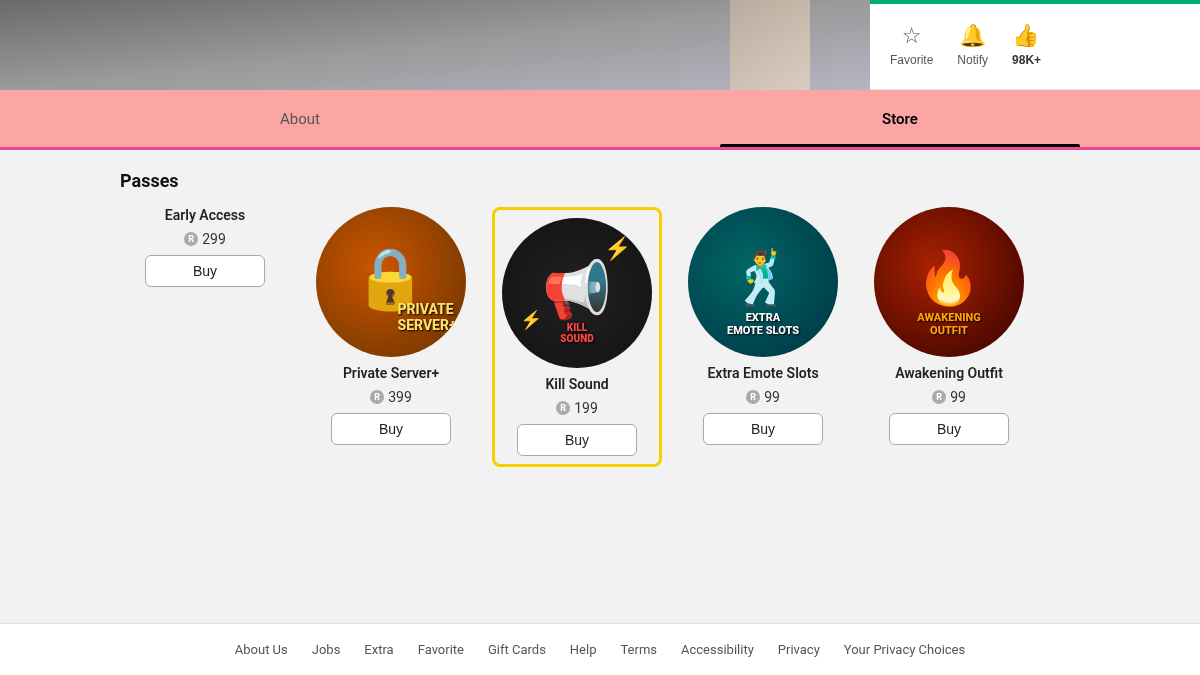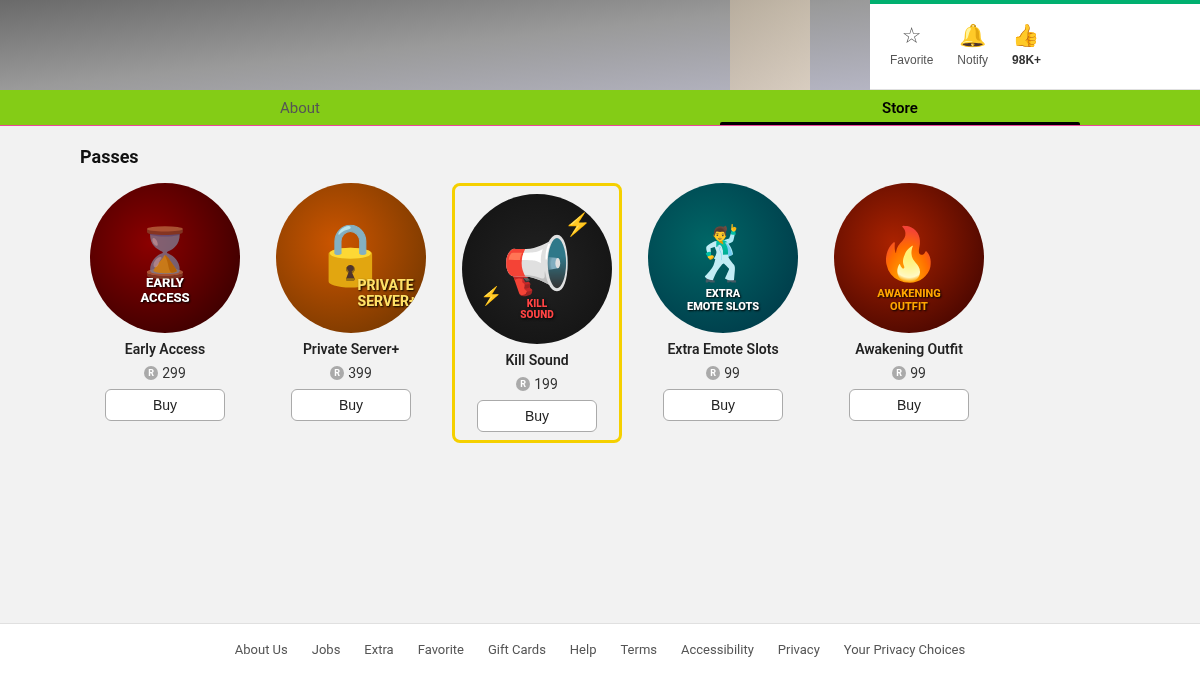--- a/index.html
+++ b/index.html
@@ -80,24 +80,24 @@
       position: absolute;
       top: 0;
       right: 0;
       width: 330px;
       height: 4px;
       background: #00b06f;
     }
 
     
     .tab-nav {
-      background: #84cc16;
-      display: flex;
-      border-bottom: 1px solid #ec4899;
-      height: 36px;
+      background: #fca5a5;
+      display: flex;
+      border-bottom: 3px solid #ec4899;
+      height: 60px;
     }
     .tab-item {
       flex: 1;
       display: flex;
       align-items: center;
       justify-content: center;
       font-size: 15px;
       color: #555;
       cursor: pointer;
       position: relative;
@@ -115,21 +115,21 @@
       transform: translateX(-50%);
       width: 60%;
       height: 3px;
       background: #000;
       border-radius: 2px 2px 0 0;
     }
 
     
     .main-content {
       background: #f2f2f2;
-      padding: 20px 80px;
+      padding: 20px 120px;
       min-height: 430px;
     }
 
     .section-title {
       font-size: 18px;
       font-weight: 700;
       color: #111;
       margin-bottom: 16px;
     }
 
@@ -390,23 +390,20 @@
 <div class="tab-nav">
   <div class="tab-item">About</div>
   <div class="tab-item active">Store</div>
 </div>
 
 <div class="main-content">
   <div class="section-title">Passes</div>
   <div class="passes-grid">
 
     <div class="pass-item">
-      <div class="pass-circle pass-early-access">
-        <span class="ea-label">EARLY<br>ACCESS</span>
-      </div>
       <span class="pass-name">Early Access</span>
       <div class="pass-price">
         <span class="robux-icon">R</span>
         <span>299</span>
       </div>
       <button class="buy-btn">Buy</button>
     </div>
 
     <div class="pass-item">
       <div class="pass-circle pass-private-server">

